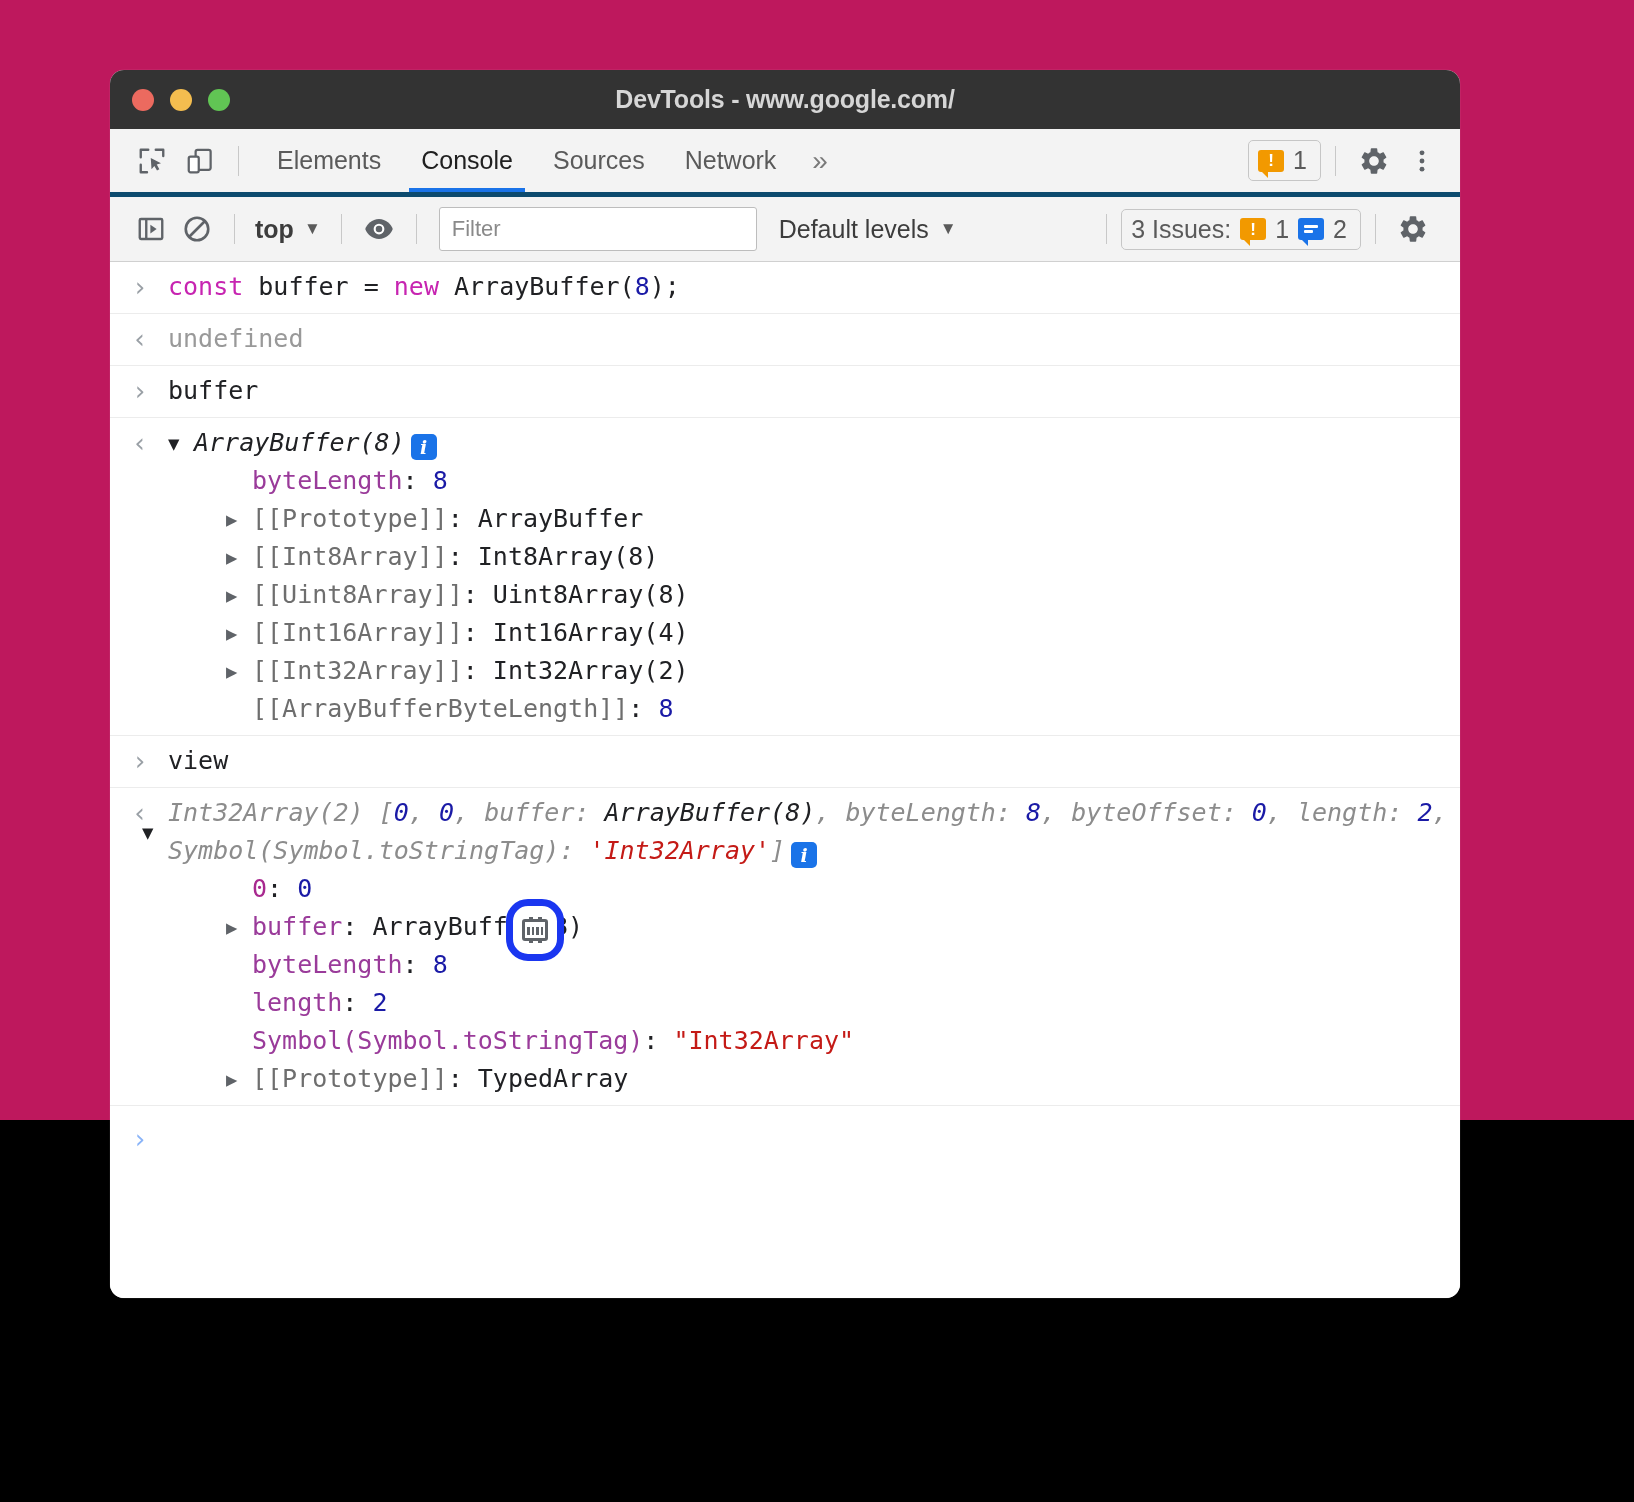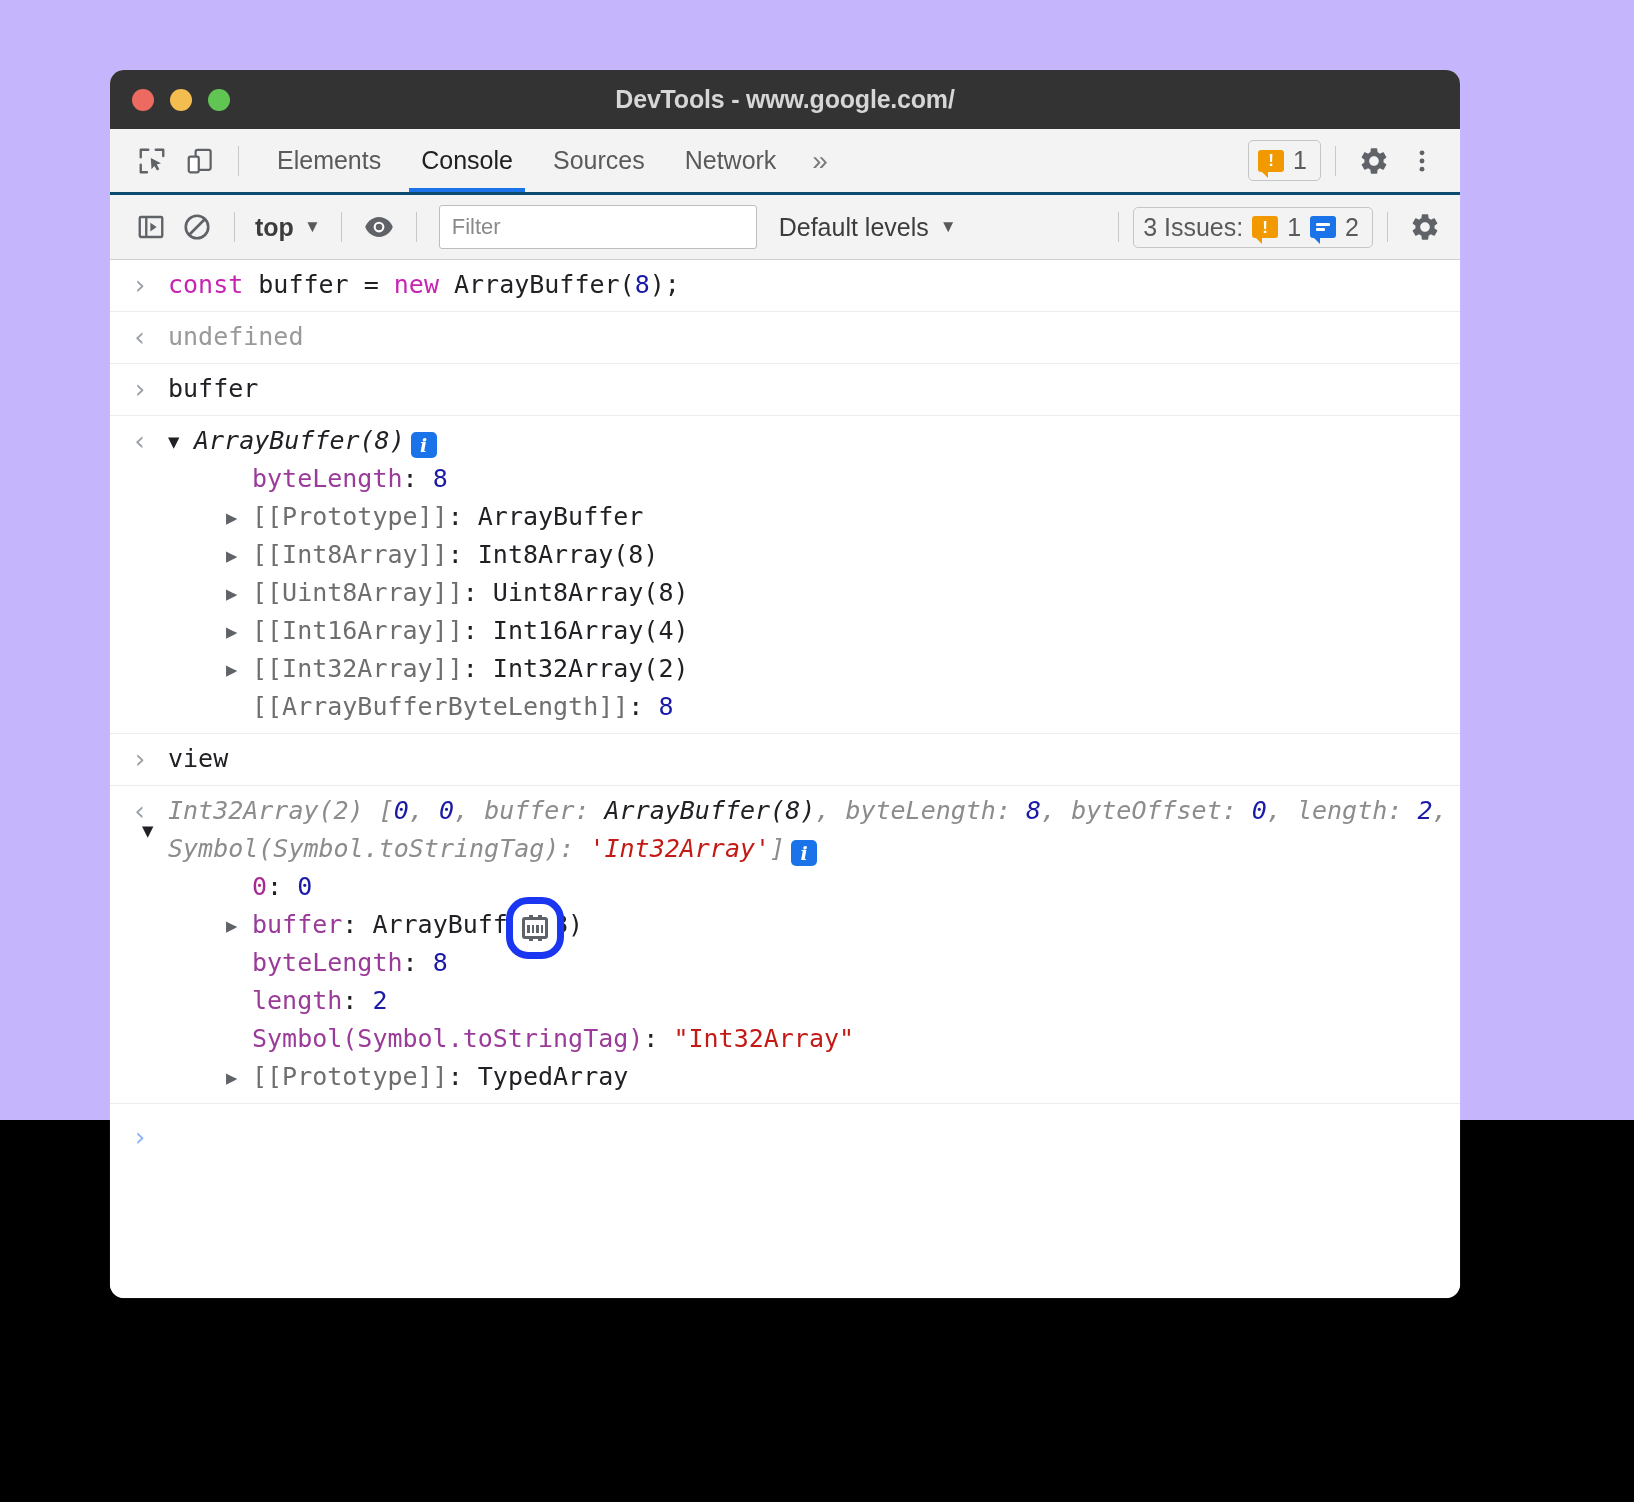--- a/index.html
+++ b/index.html
@@ -10,21 +10,21 @@
     height: 1502px;
     overflow: hidden;
   }
   body {
     font-family: "Liberation Sans", sans-serif;
   }
   #root {
     position: relative;
     width: 1634px;
     height: 1120px;
-    background: #c4b5fd;
+    background: #be185d;
   }
 
   
   .window {
     position: absolute;
     left: 110px;
     top: 70px;
     width: 1350px;
     height: 1228px;
     border-radius: 14px;
@@ -62,21 +62,21 @@
     font-size: 25px;
     font-weight: bold;
     letter-spacing: -0.2px;
     pointer-events: none;
   }
 
   
   .tabbar {
     height: 63px;
     background: #f3f3f3;
-    border-bottom: 3px solid #0c4a6e;
+    border-bottom: 5px solid #0c4a6e;
     display: flex;
     align-items: center;
     padding: 0 0 0 18px;
     position: relative;
     justify-content: center;
   }
   .tb-icon {
     width: 48px;
     height: 48px;
     display: flex;
@@ -230,21 +230,21 @@
     align-items: center;
     gap: 11px;
     font-size: 25px;
     color: #3c3c3c;
     margin-left: 22px;
   }
   .consolebar-right {
     margin-left: auto;
     display: flex;
     align-items: center;
-    padding-right: 12px;
+    padding-right: 24px;
   }
 
   
   .console {
     background: #fff;
     height: 1042px;
     overflow: hidden;
     font-family: "DejaVu Sans Mono", monospace;
     font-size: 25px;
   }

